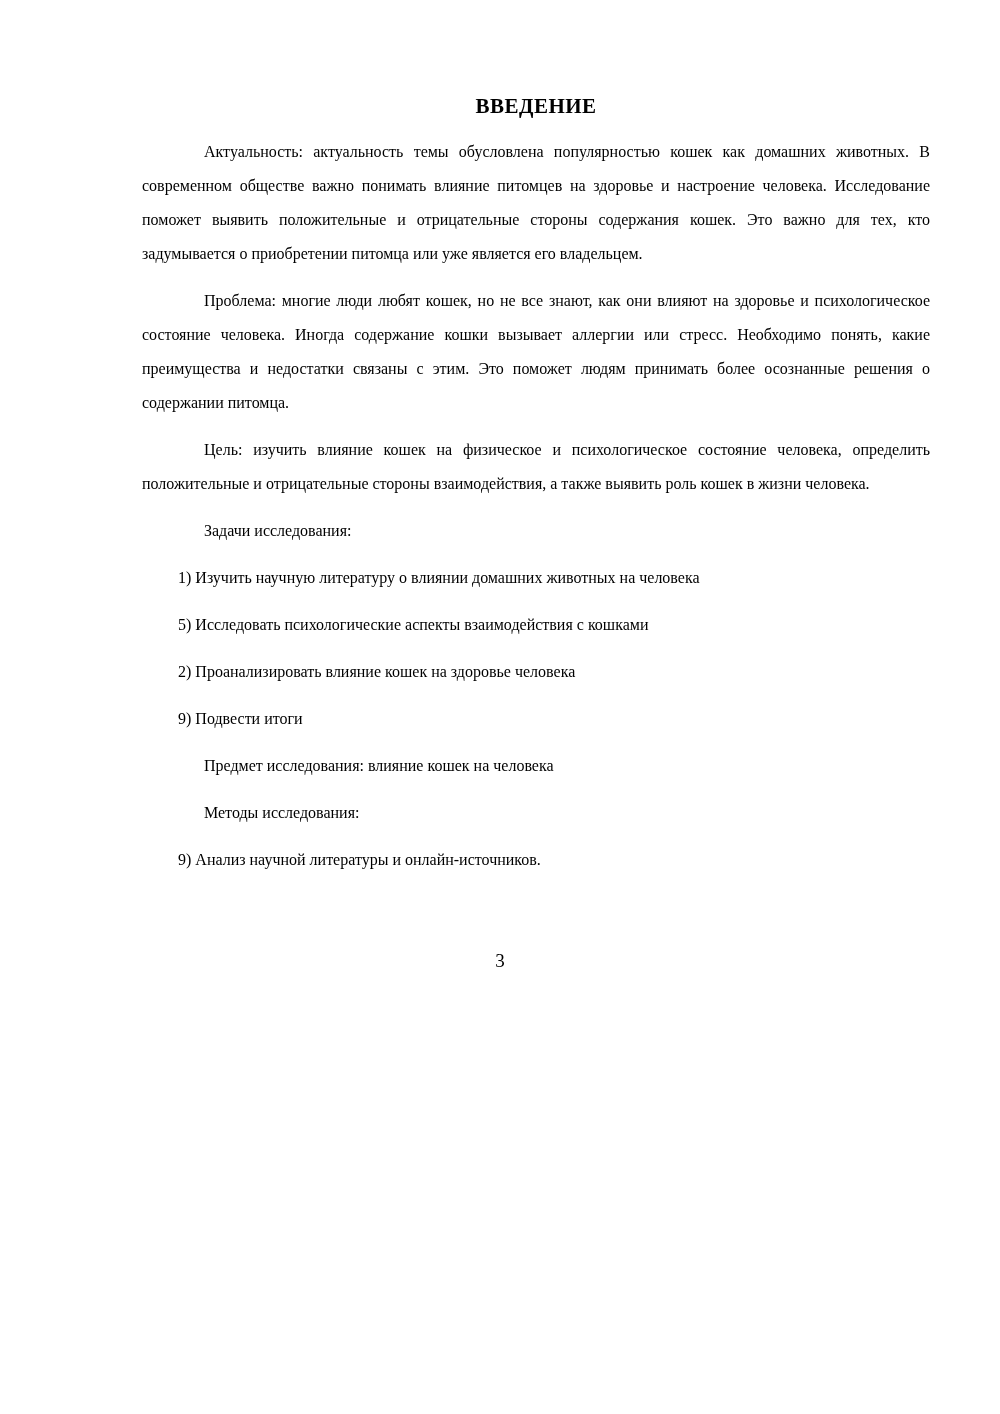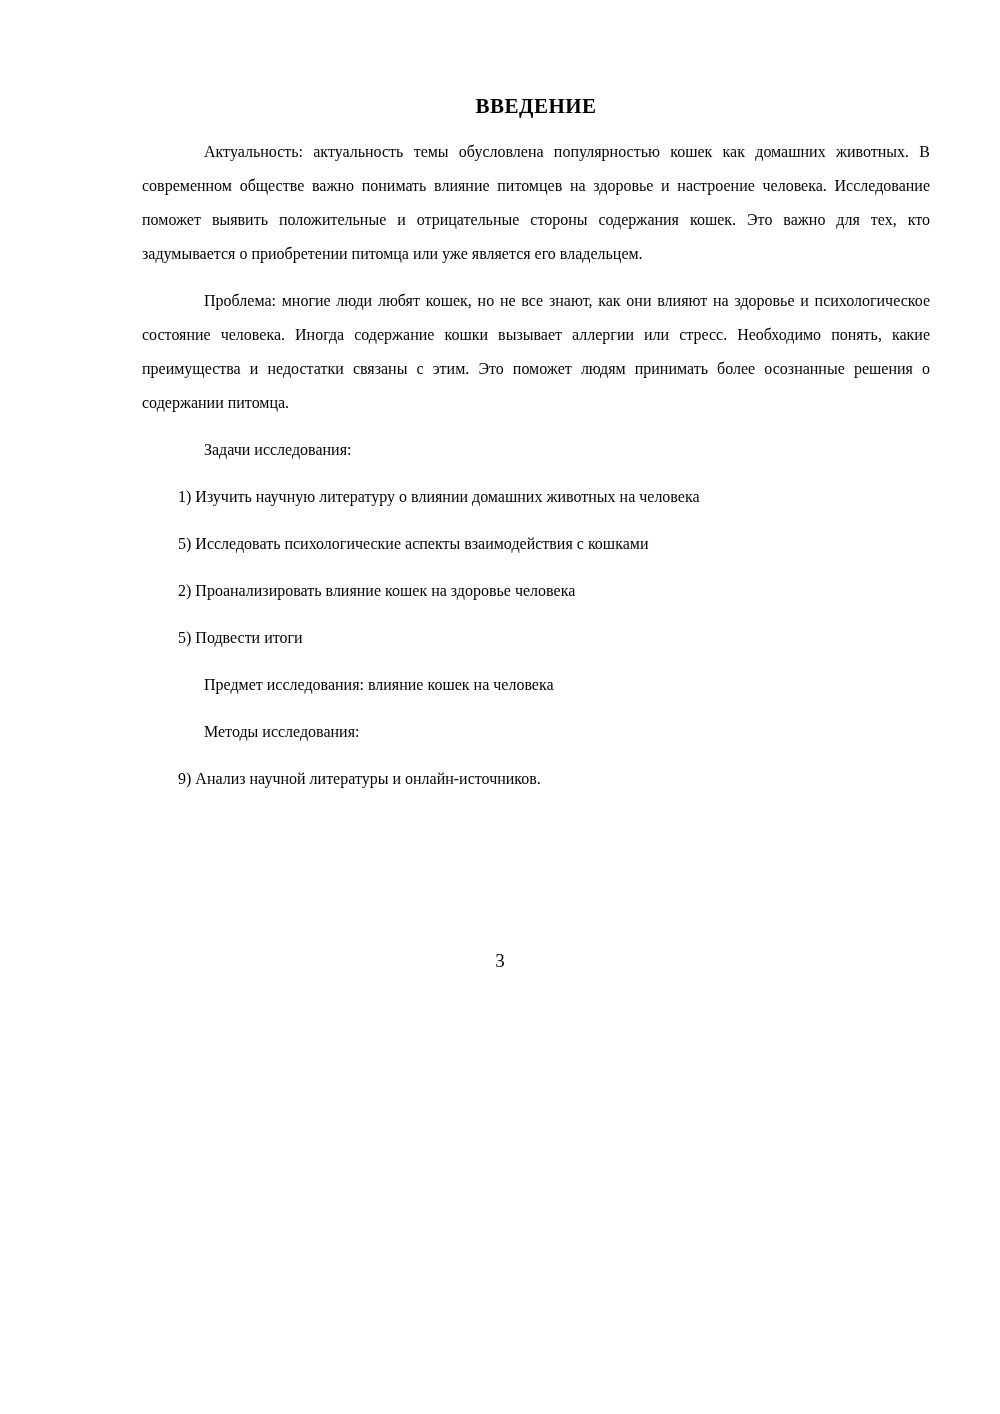--- a/index.html
+++ b/index.html
@@ -44,26 +44,27 @@
 </head>
 <body>
 
 <div class="page">
   <div class="content">
 
     <h1 class="doc-title">ВВЕДЕНИЕ</h1>
 
     <p class="para indent">Актуальность: актуальность темы обусловлена популярностью кошек как домашних животных. В современном обществе важно понимать влияние питомцев на здоровье и настроение человека. Исследование поможет выявить положительные и отрицательные стороны содержания кошек. Это важно для тех, кто задумывается о приобретении питомца или уже является его владельцем.</p>
     <p class="para indent">Проблема: многие люди любят кошек, но не все знают, как они влияют на здоровье и психологическое состояние человека. Иногда содержание кошки вызывает аллергии или стресс. Необходимо понять, какие преимущества и недостатки связаны с этим. Это поможет людям принимать более осознанные решения о содержании питомца.</p>
+    <p class="para indent">Цель: изучить влияние кошек на физическое и психологическое состояние человека, определить положительные и отрицательные стороны взаимодействия, а также выявить роль кошек в жизни человека.</p>
     <p class="para indent">Задачи исследования:</p>
 
     <p class="para list">1) Изучить научную литературу о влиянии домашних животных на человека</p>
     <p class="para list">5) Исследовать психологические аспекты взаимодействия с кошками</p>
     <p class="para list">2) Проанализировать влияние кошек на здоровье человека</p>
-    <p class="para list">5) Подвести итоги</p>
+    <p class="para list">9) Подвести итоги</p>
 
     <p class="para indent">Предмет исследования: влияние кошек на человека</p>
     <p class="para indent">Методы исследования:</p>
 
     <p class="para list">9) Анализ научной литературы и онлайн-источников.</p>
 
   </div>
 
   <div class="page-number">3</div>
 </div>

